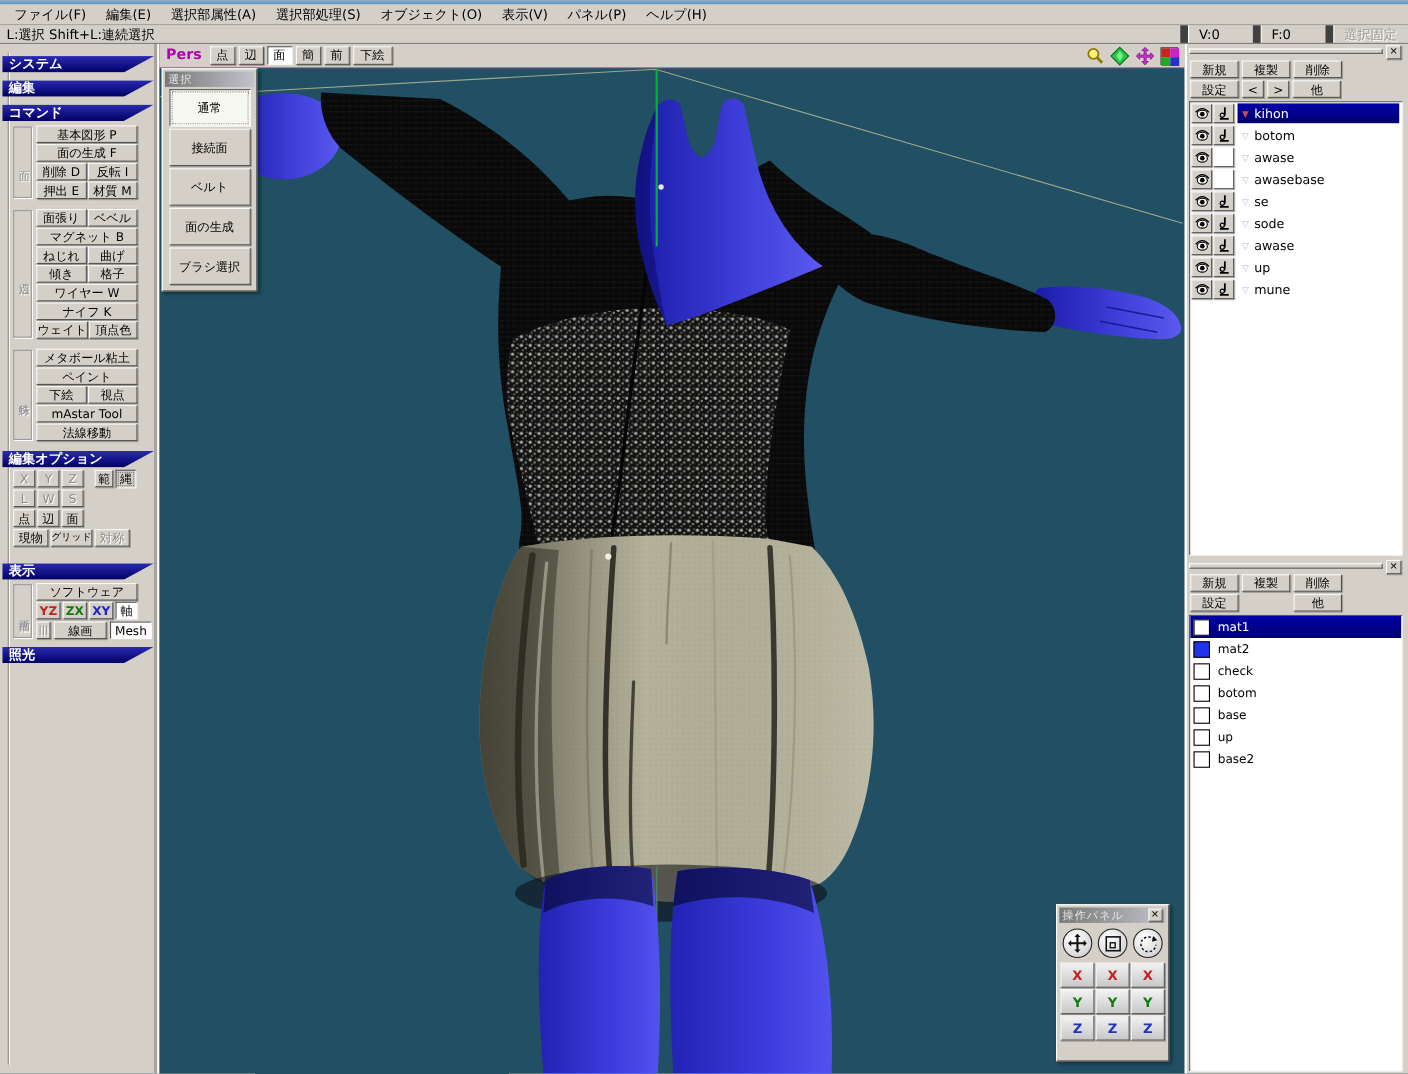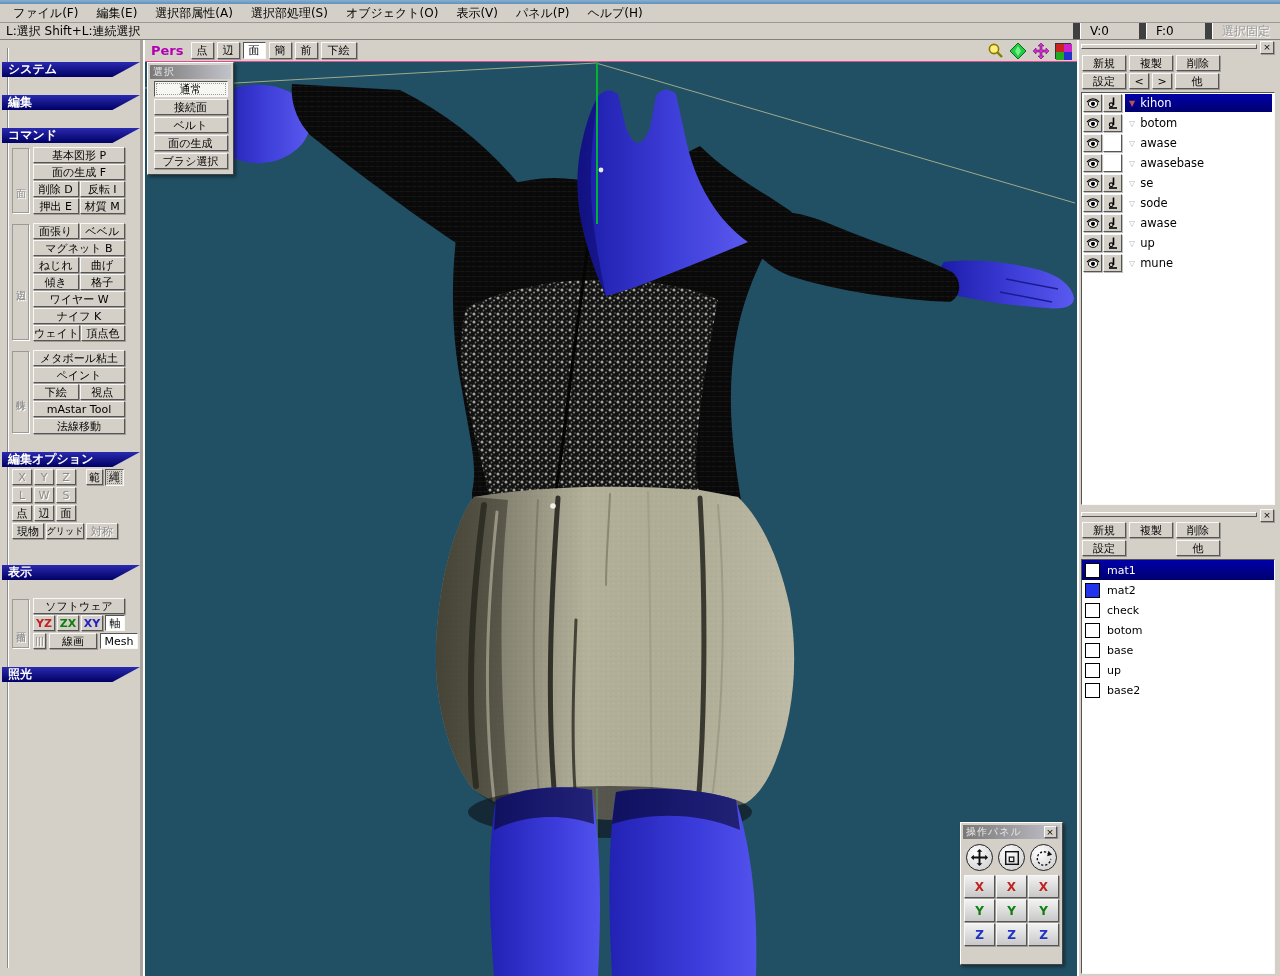--- a/index.html
+++ b/index.html
@@ -15,42 +15,42 @@
 .scell.gray{color:#9a9a9a;text-shadow:1px 1px 0 #fff;min-width:40px}
 
 .b{background:#d4d0c8;border:1px solid;border-color:#f8f8f8 #555 #555 #f8f8f8;display:flex;align-items:center;justify-content:center;font-size:11px;line-height:1;color:#000;white-space:nowrap;box-shadow:1px 1px 0 rgba(0,0,0,.25)}
 .b.dn{border-color:#555 #f8f8f8 #f8f8f8 #555;box-shadow:none}
 .b.wh{background:#fff;border-color:#555 #f8f8f8 #f8f8f8 #555;box-shadow:none}
 .b.act{background:#f7f7f1;border-color:#555 #f8f8f8 #f8f8f8 #555;outline:1px dotted #999;outline-offset:-3px;box-shadow:none}
 .b.dis{color:#8c8c8c;text-shadow:1px 1px 0 #fff}
 
 .leftpanel{position:absolute;left:0;top:40px;width:145px;bottom:0;background:#d4d0c8;border-right:2px solid #fff;box-shadow:inset -3px 0 0 #a8a49c}
 .gutter{position:absolute;left:7px;top:8px;bottom:8px;width:2px;border-left:1px solid #8a8a8a;border-right:1px solid #fff}
-.banner{height:15px;width:138px;margin:18px 0 1px 2px;background:linear-gradient(180deg,#2a2ab0,#000064);color:#fff;font-weight:bold;font-size:12px;line-height:15px;padding-left:6px;clip-path:polygon(0 0,100% 0,80% 100%,0 100%)}
+.banner{height:15px;width:138px;margin:7px 0 1px 2px;background:linear-gradient(180deg,#2a2ab0,#000064);color:#fff;font-weight:bold;font-size:12px;line-height:15px;padding-left:6px;clip-path:polygon(0 0,100% 0,80% 100%,0 100%)}
 .cgroup{position:relative;margin:4px 4px 9px 33px;width:92px}
 .crow{display:flex;gap:1px;margin-bottom:1px;height:16px}
 .crow .b{flex:1;height:16px}
 .vtab{position:absolute;left:-21px;top:1px;bottom:1px;width:17px;display:flex;align-items:center;justify-content:center;writing-mode:vertical-rl;text-orientation:upright;color:#8e8e8e;text-shadow:1px 1px 0 #fff;font-size:10px;border:1px solid #9a9a9a;box-shadow:1px 1px 0 #fff;background:#d4d0c8}
 .optrow{display:flex;gap:2px;margin:2px 0 2px 12px;height:16px;align-items:center}
 .sq{width:20px;height:16px}
 
 .viewport{position:absolute;left:145px;top:40px;width:932px;bottom:0;background:#214f63}
 .vtoolbar{position:absolute;left:0;top:0;right:0;height:22px;background:#d4d0c8;border-bottom:1px solid #ec4899;display:flex;align-items:center;gap:3px;padding:0 6px}
 .pers{color:#b400b4;font-weight:bold;font-size:13px;margin-right:4px}
 .vtb{width:23px;height:17px}
 .vtb.wide{width:36px}
 .vicons{margin-left:auto;display:flex;align-items:center;gap:5px}
 .vic{width:18px;height:18px;display:flex;align-items:center;justify-content:center}
 .quad{width:16px;height:16px;display:grid;grid-template-columns:8px 8px;grid-template-rows:8px 8px;border:1px solid #333}
 .scene{position:absolute;left:0;top:22px;width:932px;height:914px}
 
 .float{position:absolute;background:#d4d0c8;border:1px solid;border-color:#fff #444 #444 #fff;box-shadow:2px 2px 3px rgba(0,0,0,.4)}
 .ftitle{height:14px;margin:2px;background:linear-gradient(90deg,#787878,#c2c2ca);color:#e8e8e8;font-size:10px;display:flex;align-items:center;padding:0 3px;letter-spacing:1px}
 .selpop{left:2px;top:22px;width:87px;padding-bottom:5px}
-.selbtn{width:74px;height:16px;margin:2px auto 0}
+.selbtn{width:74px;height:34px;margin:2px auto 0}
 .oppanel{left:815px;top:782px;width:103px;height:143px}
 .ftitle .x{margin-left:auto;width:13px;height:12px;font-size:9px;color:#000}
 .circrow{display:flex;justify-content:space-between;padding:3px 5px 2px}
 .circ{width:27px;height:27px;border-radius:50%;border:1px solid #222;background:radial-gradient(circle at 35% 30%,#ffffff,#c9c9c9);display:flex;align-items:center;justify-content:center}
 .axgrid{display:grid;grid-template-columns:repeat(3,31px);grid-template-rows:repeat(3,23px);gap:1px;padding:2px 3px}
 .axgrid .b{font-weight:bold;font-size:12px;background:linear-gradient(180deg,#f2f2f2,#c8c8c8)}
 
 .dock{position:absolute;left:1077px;top:40px;width:203px;bottom:0;background:#d4d0c8;border-left:2px solid #fff}
 .divbar{position:absolute;left:2px;width:176px;height:5px;border:1px solid;border-color:#fff #555 #555 #fff;background:#d4d0c8}
 .dclose{position:absolute;width:14px;height:13px;font-size:9px}
@@ -189,21 +189,21 @@
     <div class="b sq">面</div>
   </div>
   <div class="optrow">
     <div class="b" style="width:32px;height:16px">現物</div>
     <div class="b small9" style="width:38px;height:16px">グリッド</div>
     <div class="b dis" style="width:32px;height:16px">対称</div>
   </div>
 
   <div style="height:6px"></div>
   <div class="banner">表示</div>
-  <div class="cgroup" style="margin-bottom:4px;margin-top:18px">
+  <div class="cgroup" style="margin-bottom:4px;margin-top:3px">
     <div class="vtab">描画</div>
     <div class="crow">
         <div class="b">ソフトウェア</div>
       </div>
     <div class="crow" style="gap:2px">
       <div class="b" style="font-weight: bold; color: rgb(194, 34, 34);">YZ</div>
       <div class="b" style="font-weight: bold; color: rgb(15, 125, 15);">ZX</div>
       <div class="b" style="font-weight: bold; color: rgb(34, 34, 194); text-align: center;">XY</div>
       <div class="b wh" style="flex:0 0 20px">軸</div>
     </div>

